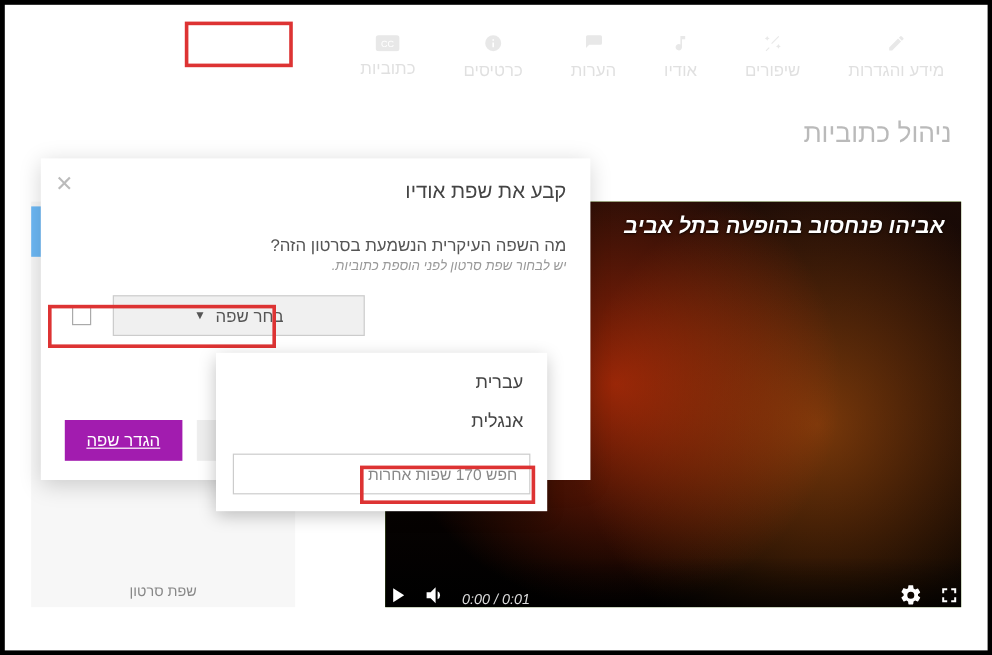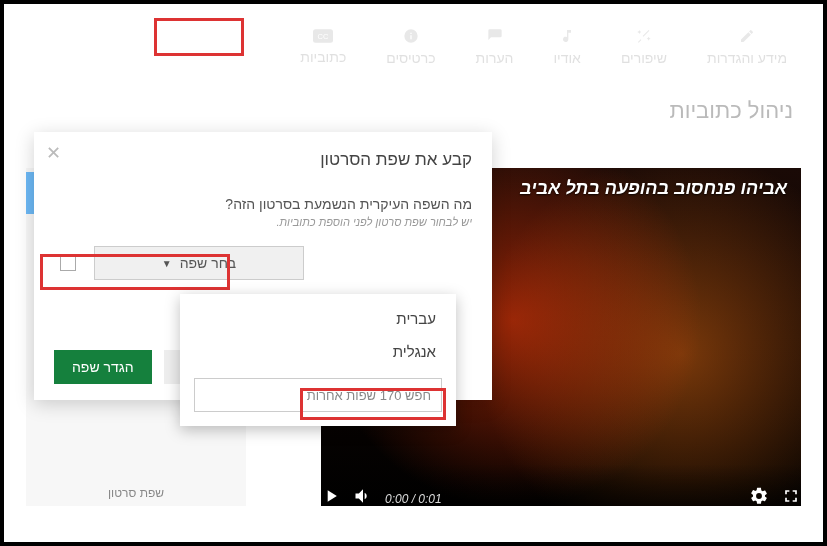--- a/index.html
+++ b/index.html
@@ -196,21 +196,21 @@
     display:flex;
     gap:12px;
     direction:ltr;
   }
   .btn {
     padding: 9px 18px;
     font-size:14px;
     cursor:pointer;
     border:none;
   }
-  .btn-primary { background:#15803d; color:#fff; }
+  .btn-primary { background:#a21caf; color:#fff;text-decoration:underline; }
   .btn-secondary { background:#eee; color:#666; }
 
   
   .dropdown {
     position:absolute;
     top: 290px;
     left: 176px;
     width: 276px;
     background:#fff;
     box-shadow: 0 4px 14px rgba(0,0,0,.25);
@@ -329,21 +329,21 @@
   </div>
 </div>
 
 <div class="left-panel">
   <span>שפת סרטון</span>
 </div>
 <div class="blue-tab"></div>
 
 <div class="modal">
   <span class="modal-close">✕</span>
-  <h3>קבע את שפת הסרטון</h3>
+  <h3>קבע את שפת אודיו</h3>
   <div class="q1">מה השפה העיקרית הנשמעת בסרטון הזה?</div>
   <div class="q2">יש לבחור שפת סרטון לפני הוספת כתוביות.</div>
   <div class="select-row">
     <div class="lang-select">
       <span>בחר שפה</span>
       <span style="font-size:10px;">▼</span>
     </div>
     <label class="chk-wrap">
       <span class="chk"></span>
     </label>

